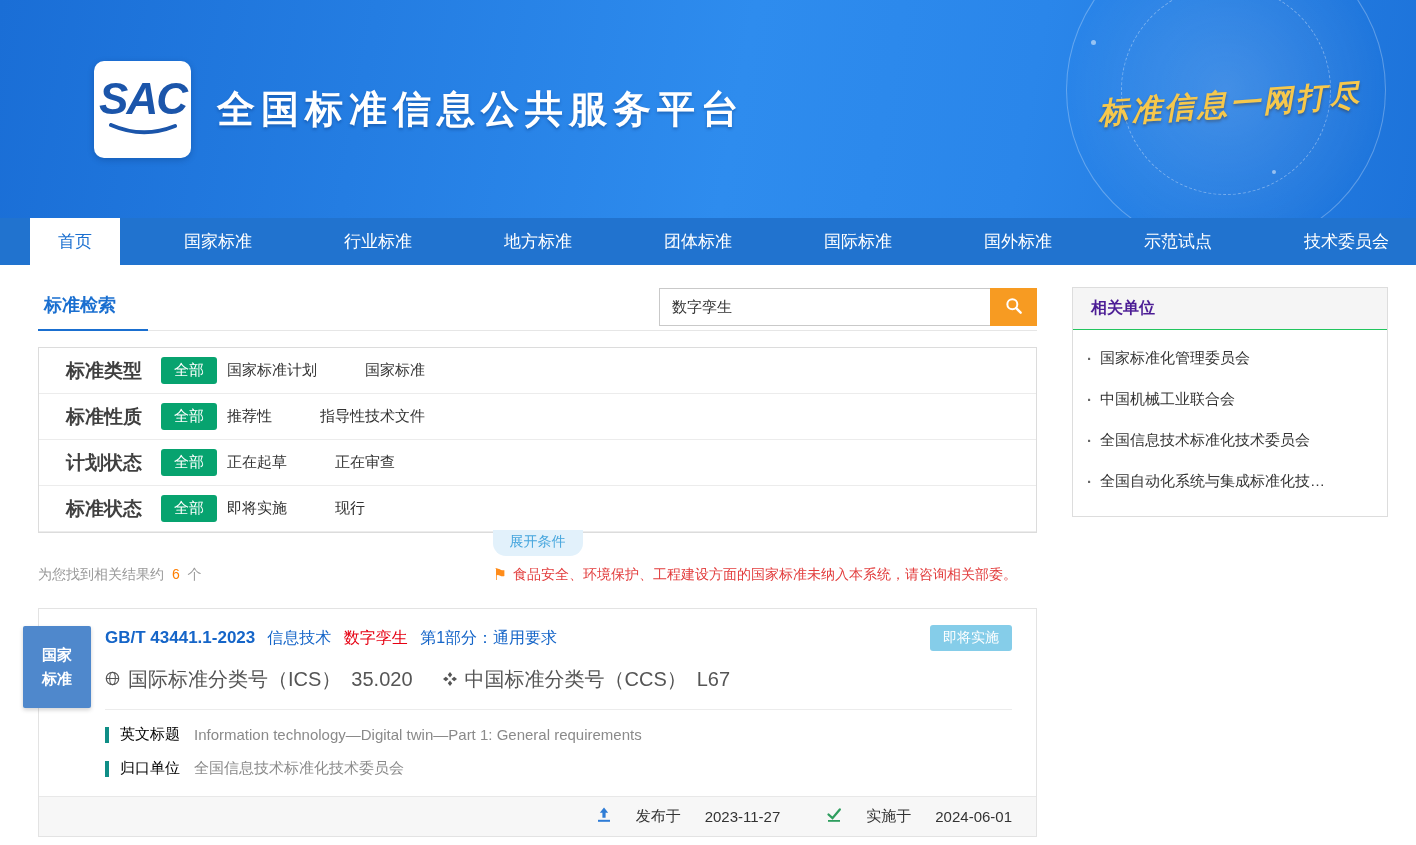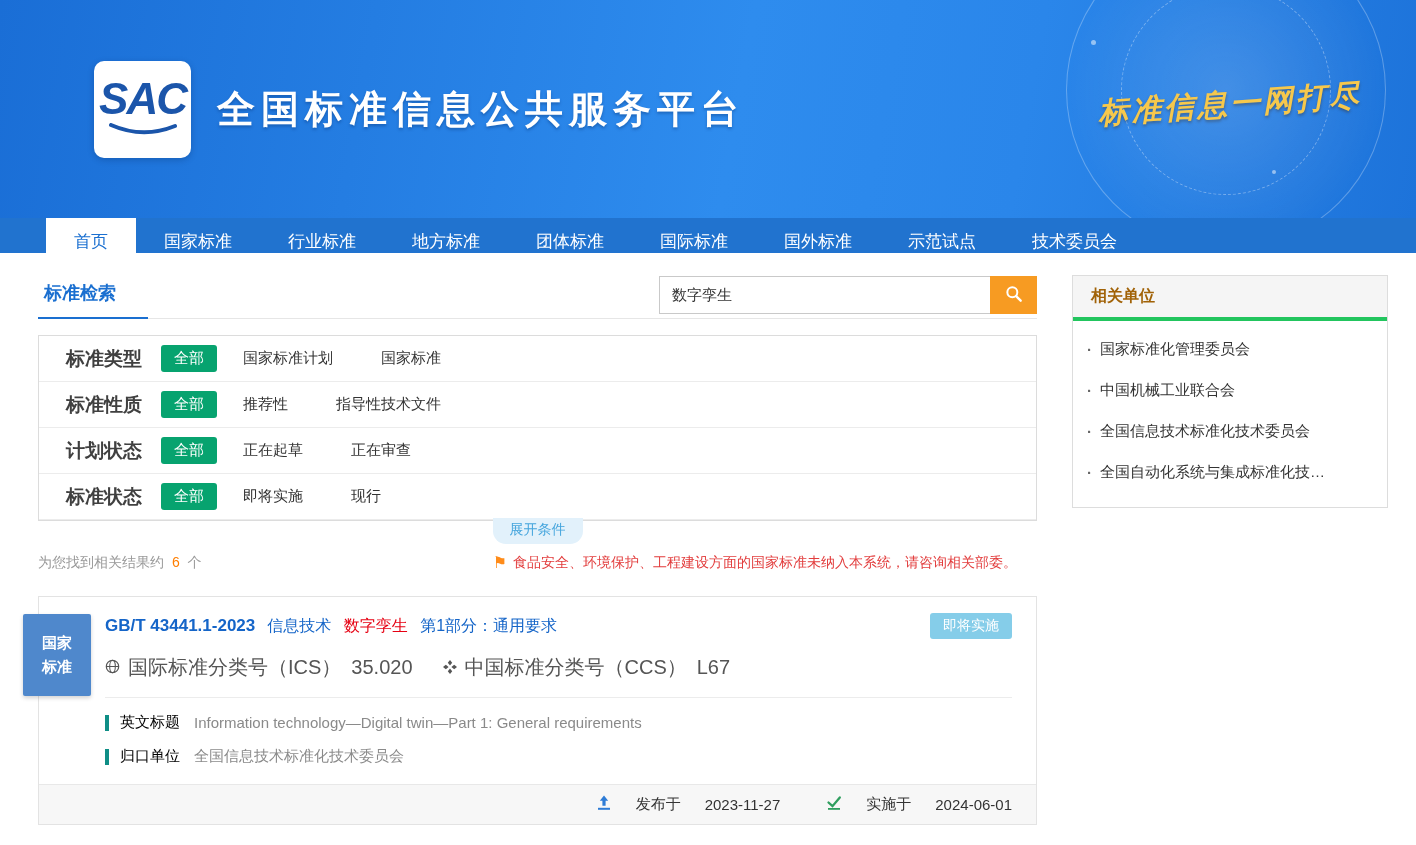--- a/index.html
+++ b/index.html
@@ -26,21 +26,21 @@
   .title-block { margin-left:26px; color:#fff; }
   .main-title { font-size:38px; font-weight:bold; letter-spacing:6px; white-space:nowrap;
     text-shadow:0 2px 3px rgba(0,40,100,.35); }
   .sub-title { margin-top:10px; font-size:16px; font-weight:bold; letter-spacing:.4px; white-space:pre; }
 
   .slogan { position:absolute; right:54px; top:84px; font-family:"DejaVu Serif",serif; font-style:italic;
     font-weight:bold; font-size:30px; color:#f6c84c; letter-spacing:3px; transform:rotate(-4deg);
     text-shadow:0 2px 3px rgba(60,30,0,.35); white-space:nowrap; }
 
   
-  .navbar { height:35px; background:#2173cf; display:flex; padding-left:46px; }
+  .navbar { height:47px; background:#2173cf; display:flex; padding-left:30px;gap:36px; }
   .nav-item { height:47px; display:flex; align-items:center; padding:0 28px; color:#fff; font-size:17px; cursor:pointer; white-space:nowrap; }
   .nav-item.active { background:#fff; color:#1a6fd0; }
 
   
   .content { display:flex; align-items:flex-start; padding:22px 28px 60px 38px; gap:35px; }
   .main-col { flex:0 0 999px; width:999px; }
 
   
   .search-row { display:flex; align-items:flex-end; border-bottom:1px solid #e6e6e6; }
   .section-tab { font-size:18px; font-weight:bold; color:#1a6fd0; padding:6px 32px 12px 6px;
@@ -50,21 +50,21 @@
     font-size:15px; color:#333; outline:none; font-family:inherit; }
   .search-btn { width:47px; height:38px; background:#f79b22; border:none; display:flex;
     align-items:center; justify-content:center; cursor:pointer; }
 
   
   .filter-box { position:relative; border:1px solid #dcdcdc; margin-top:16px; }
   .filter-row { display:flex; align-items:center; height:46px; padding-left:27px; border-bottom:1px solid #ececec; }
   .filter-row:last-child { border-bottom:none; }
   .filter-label { width:95px; font-size:19px; font-weight:bold; color:#404040; flex:0 0 95px; }
   .all-btn { background:#07a36f; color:#fff; font-size:15px; padding:4px 13px; border:none; border-radius:3px;
-    margin-right:26px; cursor:pointer; font-family:inherit; }
+    margin-right:10px; cursor:pointer; font-family:inherit; }
   .filter-opt { font-size:15px; color:#333; margin-right:48px; cursor:pointer; white-space:nowrap; }
   .expand-pill { position:absolute; left:50%; bottom:-24px; transform:translateX(-50%);
     background:#e2f1fb; color:#45a5dd; font-size:14px; padding:3px 17px 5px; border-radius:0 0 13px 13px; cursor:pointer; }
 
   
   .results-row { display:flex; align-items:center; margin-top:33px; }
   .summary { color:#999; font-size:14px; }
   .summary .count { color:#ff7e00; margin:0 4px; }
   .notice { margin-left:auto; margin-right:20px; font-size:14px; color:#e23c3c; display:flex; align-items:center; gap:6px; }
   .flag { color:#ff8c1a; font-size:16px; line-height:1; }
@@ -90,21 +90,21 @@
   .card-detail-row:last-of-type { margin-bottom:16px; }
   .bar { width:4px; height:16px; background:#0f8e86; margin-right:11px; flex:0 0 4px; }
   .detail-label { color:#000000; margin-right:14px; white-space:nowrap; }
   .detail-value { color:#8a8a8a; }
   .card-footer { background:#f7f7f7; border-top:1px solid #e8e8e8; padding:10px 24px; display:flex;
     justify-content:flex-end; align-items:center; gap:46px; font-size:15px; color:#333; }
   .foot-item { display:flex; align-items:center; gap:24px; }
 
   
   .sidebar { flex:0 0 316px; width:316px; border:1px solid #ddd; }
-  .sidebar-header { background:#f5f5f5; border-bottom:4px solid #22c55e; padding:10px 18px; font-size:16px; font-weight:bold; color:#a16207; }
+  .sidebar-header { background:#f5f5f5; border-bottom:1px solid #22c55e; padding:10px 18px; font-size:16px; font-weight:bold; color:#4c1d95; }
   .sidebar-list { padding:8px 0 14px; }
   .sidebar-item { padding:11px 16px 11px 14px; font-size:15px; color:#333; cursor:pointer;
     display:flex; align-items:center; gap:8px; white-space:nowrap; overflow:hidden; }
   .sidebar-item::before { content:"·"; color:#666; font-weight:bold; flex:0 0 auto; }
 </style>
 </head>
 <body>
 
 <div class="page">
 

